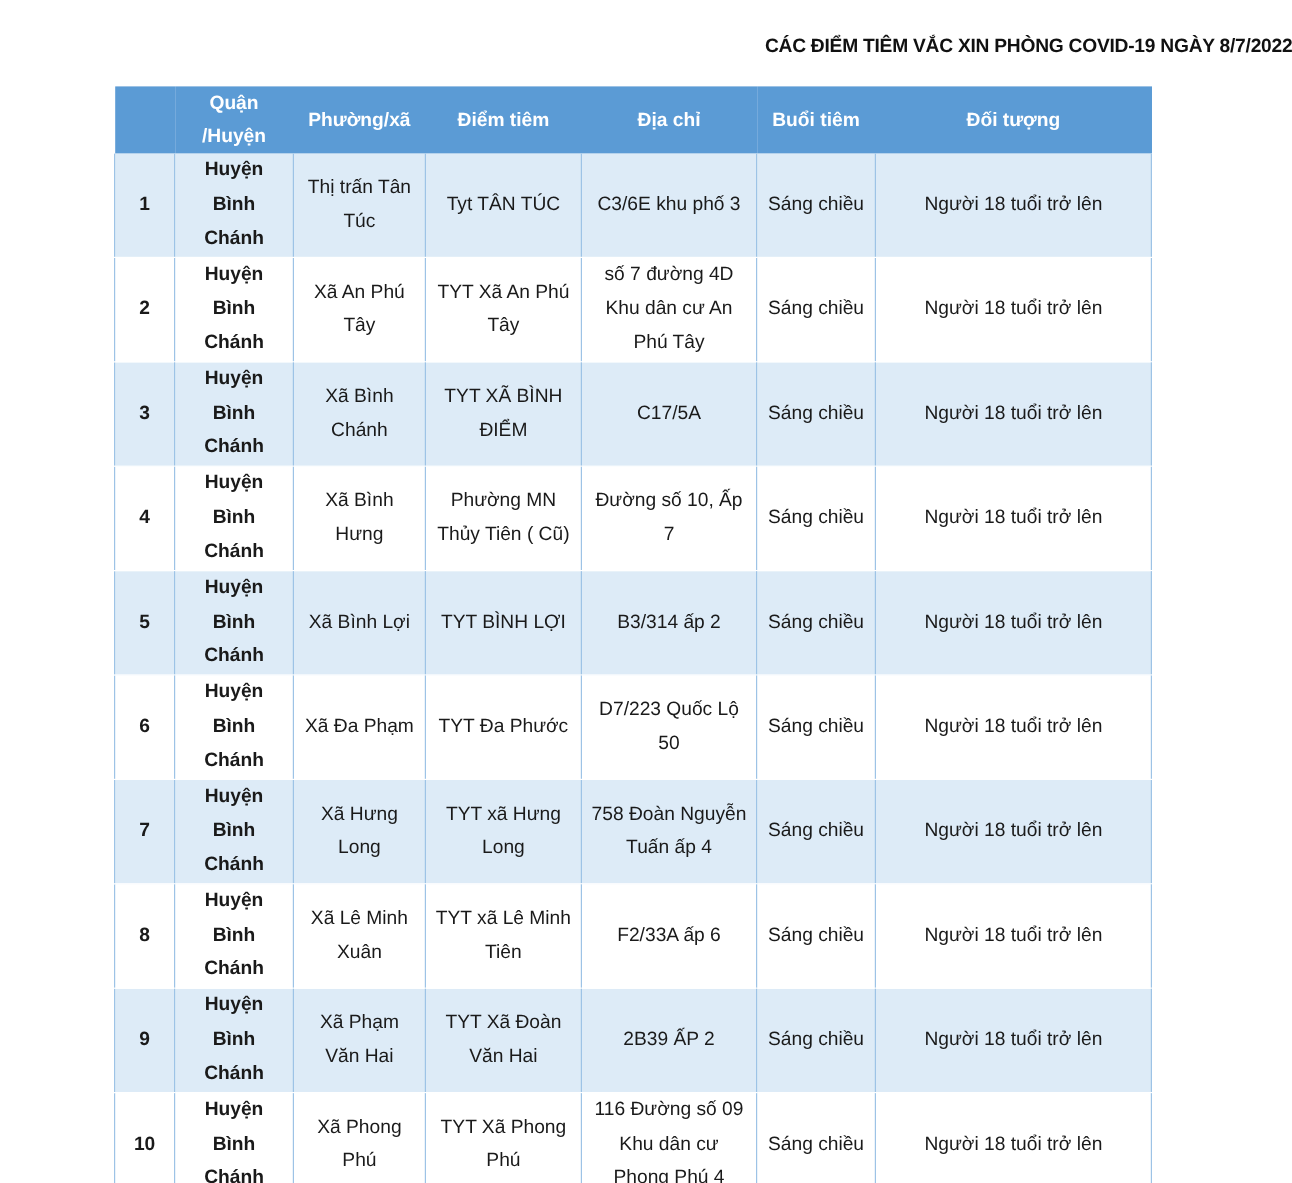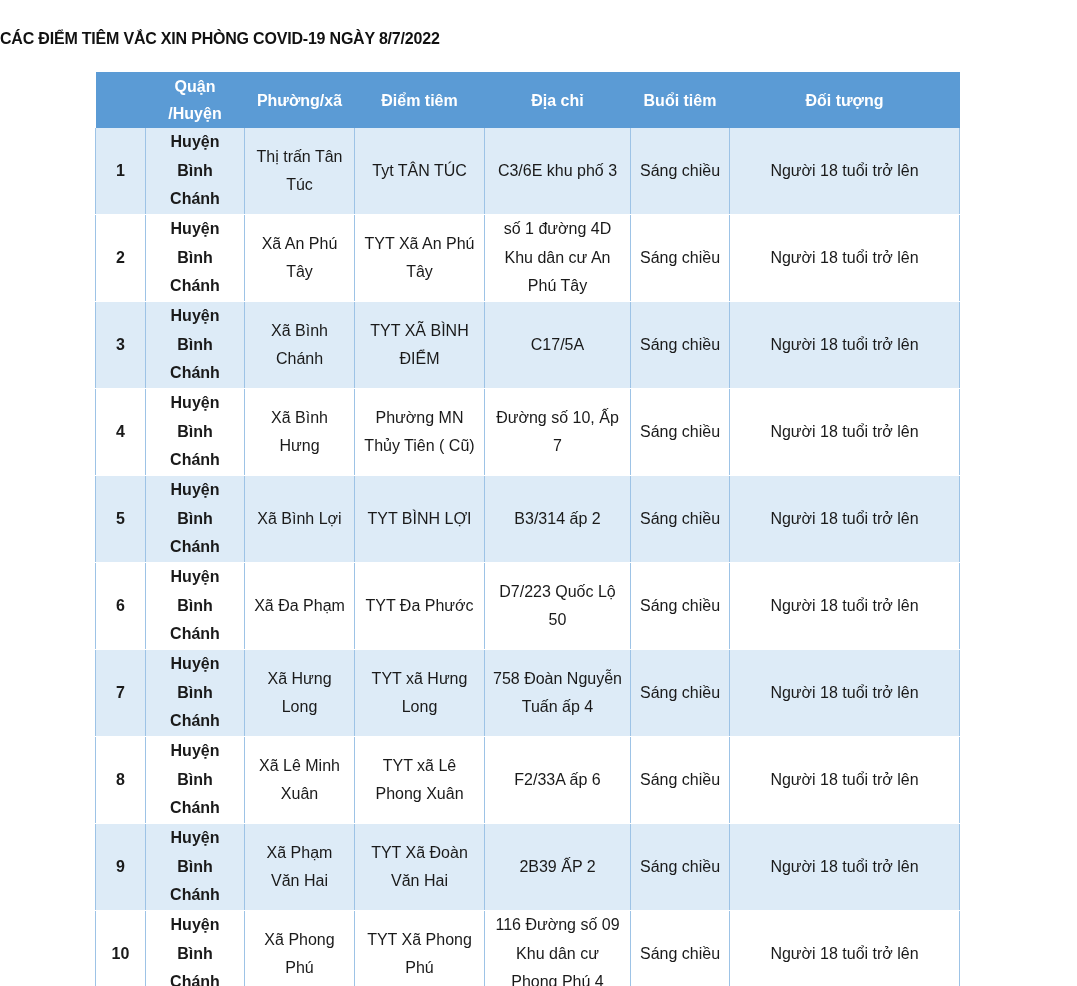--- a/index.html
+++ b/index.html
@@ -3,21 +3,21 @@
 <meta charset="utf-8">
 <style>
   html, body { margin: 0; padding: 0; background: #ffffff; }
   body {
     width: 1077px; height: 986px; overflow: hidden; position: relative;
     font-family: "Liberation Sans", "DejaVu Sans", sans-serif;
     color: #1a1a1a;
   }
   .title {
     position: absolute; left: 0; top: 30px; width: 1077px;
-    text-align: left; font-weight: bold; font-size: 16px;
+    text-align: right; font-weight: bold; font-size: 16px;
     letter-spacing: -0.2px; color: #111;
   }
   table.sched {
     position: absolute; left: 95px; top: 72px;
     width: 864px; border-collapse: collapse; table-layout: fixed;
     font-size: 16px;
   }
   table.sched th, table.sched td {
     text-align: center; vertical-align: middle;
     padding: 0 6px; line-height: 28.5px;
@@ -71,21 +71,21 @@
         <td>Tyt TÂN TÚC</td>
         <td>C3/6E khu phố 3</td>
         <td>Sáng chiều</td>
         <td>Người 18 tuổi trở lên</td>
       </tr>
       <tr>
         <td class="num">2</td>
         <td class="district">Huyện Bình Chánh</td>
         <td>Xã An Phú Tây</td>
         <td>TYT Xã An Phú Tây</td>
-        <td>số 1 đường 4D Khu dân cư An Phú Tây</td>
+        <td>số 7 đường 4D Khu dân cư An Phú Tây</td>
         <td>Sáng chiều</td>
         <td>Người 18 tuổi trở lên</td>
       </tr>
       <tr>
         <td class="num">3</td>
         <td class="district">Huyện Bình Chánh</td>
         <td>Xã Bình Chánh</td>
         <td>TYT XÃ BÌNH ĐIỂM</td>
         <td>C17/5A</td>
         <td>Sáng chiều</td>
@@ -124,21 +124,21 @@
         <td>Xã Hưng Long</td>
         <td>TYT xã Hưng Long</td>
         <td>758 Đoàn Nguyễn Tuấn ấp 4</td>
         <td>Sáng chiều</td>
         <td>Người 18 tuổi trở lên</td>
       </tr>
       <tr>
         <td class="num">8</td>
         <td class="district">Huyện Bình Chánh</td>
         <td>Xã Lê Minh Xuân</td>
-        <td>TYT xã Lê Phong Xuân</td>
+        <td>TYT xã Lê Minh Tiên</td>
         <td>F2/33A ấp 6</td>
         <td>Sáng chiều</td>
         <td>Người 18 tuổi trở lên</td>
       </tr>
       <tr>
         <td class="num">9</td>
         <td class="district">Huyện Bình Chánh</td>
         <td>Xã Phạm Văn Hai</td>
         <td>TYT Xã Đoàn Văn Hai</td>
         <td>2B39 ẤP 2</td>

